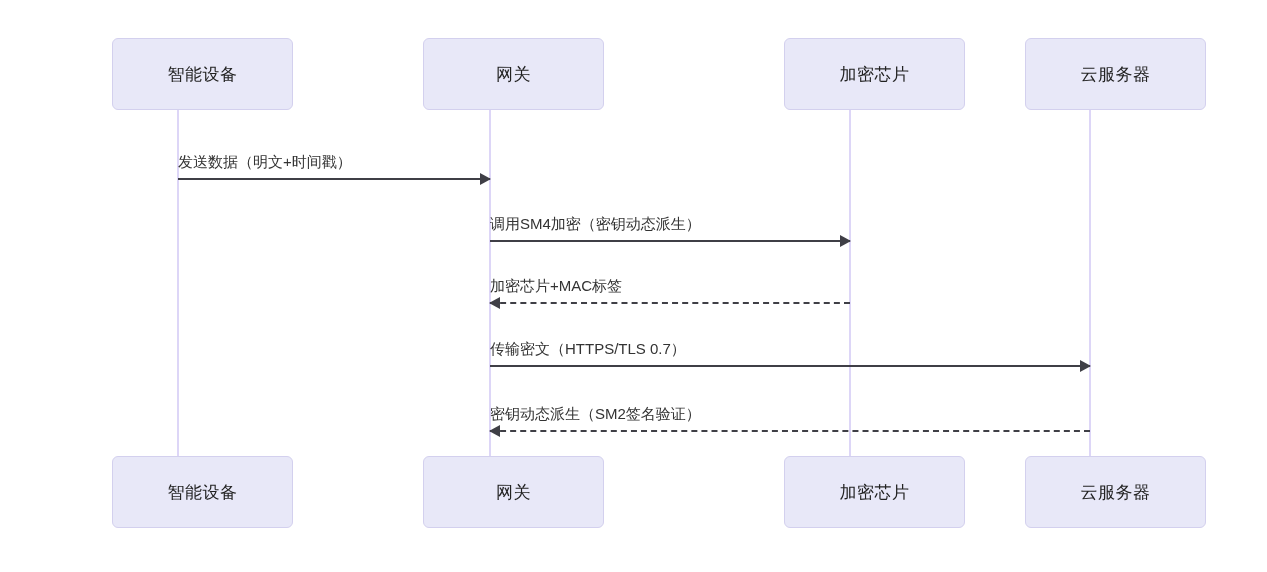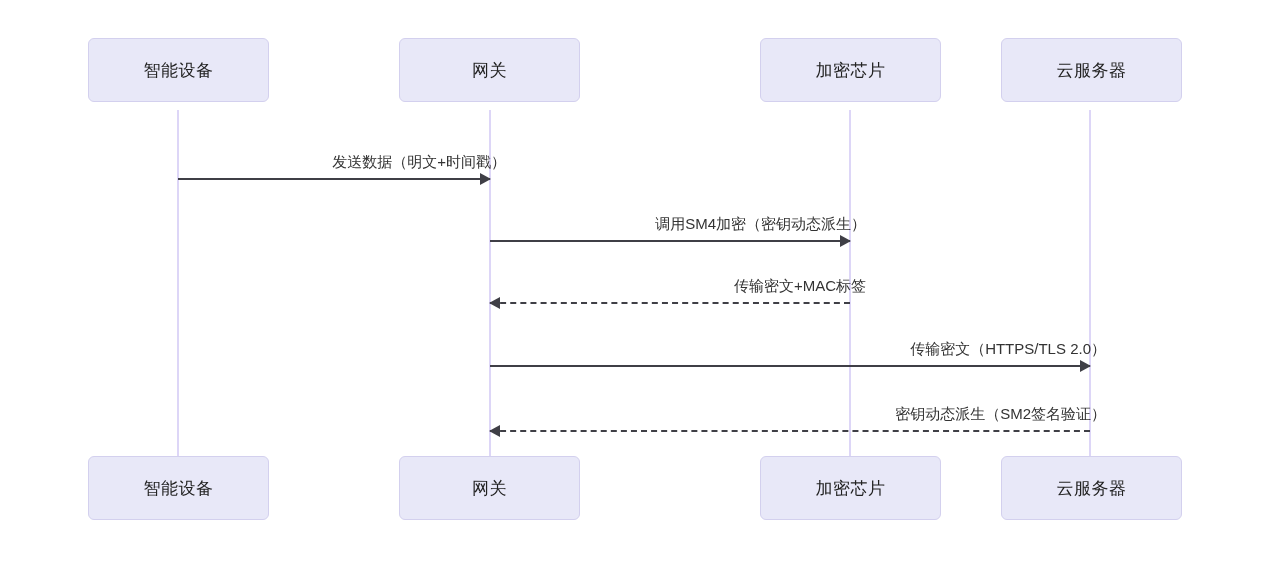--- a/index.html
+++ b/index.html
@@ -16,27 +16,28 @@
     width: 1267px;
     height: 572px;
     background: #ffffff;
     overflow: hidden;
   }
   
   .participant-box {
     position: absolute;
     box-sizing: border-box;
     width: 181px;
-    height: 64px;
+    height: 72px;
     background: #e8e8f8;
     border: 1px solid #d3d0ee;
     border-radius: 6px;
     display: flex;
     align-items: center;
     justify-content: center;
+    margin-left: 24px;
   }
   .participant-label {
     font-size: 17px;
     color: #222222;
     line-height: 1;
     letter-spacing: 0.5px;
     white-space: nowrap;
   }
   
   .lifeline {
@@ -44,24 +45,24 @@
     width: 2px;
     background: #ddd6f7;
   }
   
   .message {
     position: absolute;
     height: 0;
   }
   .msg-label {
     position: absolute;
-    left: 16px;
+    left: 0;
     width: 100%;
     bottom: 7px;
-    text-align: right;
+    text-align: left;
     font-size: 15px;
     color: #333333;
     line-height: 1.2;
     white-space: nowrap;
     pointer-events: none;
   }
   .msg-line {
     position: absolute;
     left: 0;
     top: 0;
@@ -119,26 +120,26 @@
         <div class="msg-label">发送数据（明文+时间戳）</div>
         <div class="msg-line"></div>
         <div class="arrowhead right"></div>
       </div>
       <div class="message" style="left: 490px; top: 240px; width: 360px;">
         <div class="msg-label">调用SM4加密（密钥动态派生）</div>
         <div class="msg-line"></div>
         <div class="arrowhead right"></div>
       </div>
       <div class="message" style="left: 490px; top: 302px; width: 360px;">
-        <div class="msg-label">传输密文+MAC标签</div>
+        <div class="msg-label">加密芯片+MAC标签</div>
         <div class="msg-line dashed"></div>
         <div class="arrowhead left"></div>
       </div>
       <div class="message" style="left: 490px; top: 365px; width: 600px;">
-        <div class="msg-label">传输密文（HTTPS/TLS 2.0）</div>
+        <div class="msg-label">传输密文（HTTPS/TLS 0.7）</div>
         <div class="msg-line"></div>
         <div class="arrowhead right"></div>
       </div>
       <div class="message" style="left: 490px; top: 430px; width: 600px;">
         <div class="msg-label">密钥动态派生（SM2签名验证）</div>
         <div class="msg-line dashed"></div>
         <div class="arrowhead left"></div>
       </div>
     </div>
   <div id="boxes-bottom">

